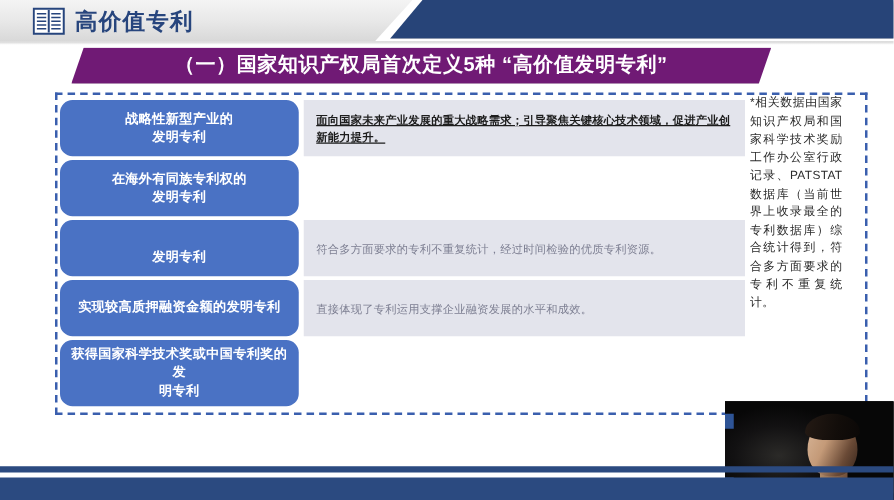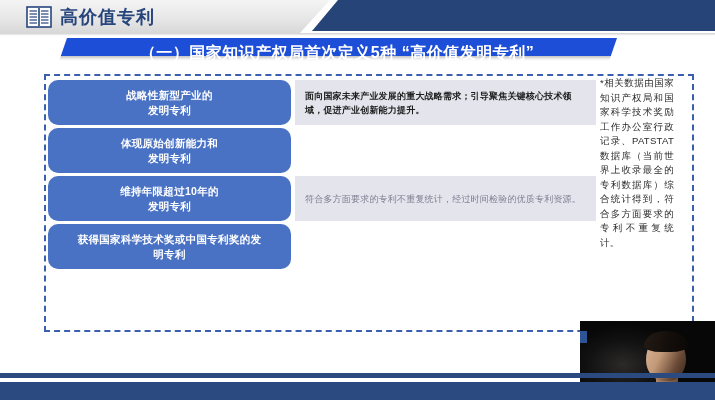--- a/index.html
+++ b/index.html
@@ -62,22 +62,22 @@
     letter-spacing: 1px;
     line-height: 24px;
     white-space: nowrap;
   }
 
   
   #section-banner {
     position: absolute;
     left: 57px; top: 38px;
     width: 560px;
-    height: 18px;
-    background: #1d4ed8;
+    height: 29px;
+    background: #701a75;
     clip-path: polygon(10px 0, 560px 0, 550px 29px, 0 29px);
     box-shadow: 1px 2px 3px rgba(0,0,0,0.25);
   }
   #section-banner-text {
     position: absolute;
     left: 0; top: 0;
     width: 560px; height: 29px;
     line-height: 29px;
     text-align: center;
     color: #ffffff;
@@ -102,21 +102,21 @@
     left: 48px; top: 80px;
     width: 548px;
   }
   .row {
     position: relative;
     display: flex;
     align-items: stretch;
     margin-bottom: 3px;
   }
   .row-label {
-    width: 243px;
+    width: 191px;
     min-height: 45px;
     background: #4a72c4;
     border-radius: 10px;
     color: #ffffff;
     font-size: 10.5px;
     font-weight: bold;
     display: flex;
     align-items: center;
     justify-content: center;
     text-align: center;
@@ -133,20 +133,21 @@
     padding: 5px 10px;
     font-size: 9px;
     line-height: 14px;
     color: #7d7f92;
     letter-spacing: 0.2px;
   }
   .row.emphasis .row-desc {
     color: #1d1d1d;
     font-weight: bold;
     font-size: 9px;
+    text-decoration: underline;
   }
 
   
   #side-note {
     position: absolute;
     left: 600px; top: 76px;
     width: 74px;
     font-size: 9.5px;
     line-height: 14.5px;
     color: #2a2a2a;
@@ -274,36 +275,44 @@
         <span>战略性新型产业的</span><br>
         <span>发明专利</span>
       </span>
     </div>
     <div class="row-desc">面向国家未来产业发展的重大战略需求；引导聚焦关键核心技术领域，促进产业创新能力提升。</div>
   </div>
 
   <div class="row">
     <div class="row-label">
       <span>
-        <span>体现原始创新能力和</span><br>
+        <span>在海外有同族专利权的</span><br>
         <span>发明专利</span>
       </span>
     </div>
   </div>
 
   <div class="row">
     <div class="row-label">
       <span>
-        <span>维持年限超过10年的</span><br>
+        <br>
         <span>发明专利</span>
       </span>
     </div>
     <div class="row-desc">符合多方面要求的专利不重复统计，经过时间检验的优质专利资源。</div>
   </div>
 
+  <div class="row">
+    <div class="row-label">
+      <span>
+        <span>实现较高质押融资金额的发明专利</span>
+      </span>
+    </div>
+    <div class="row-desc">直接体现了专利运用支撑企业融资发展的水平和成效。</div>
+  </div>
 
   <div class="row">
     <div class="row-label">
       <span>
         <span>获得国家科学技术奖或中国专利奖的发</span><br>
         <span>明专利</span>
       </span>
     </div>
   </div>
 

